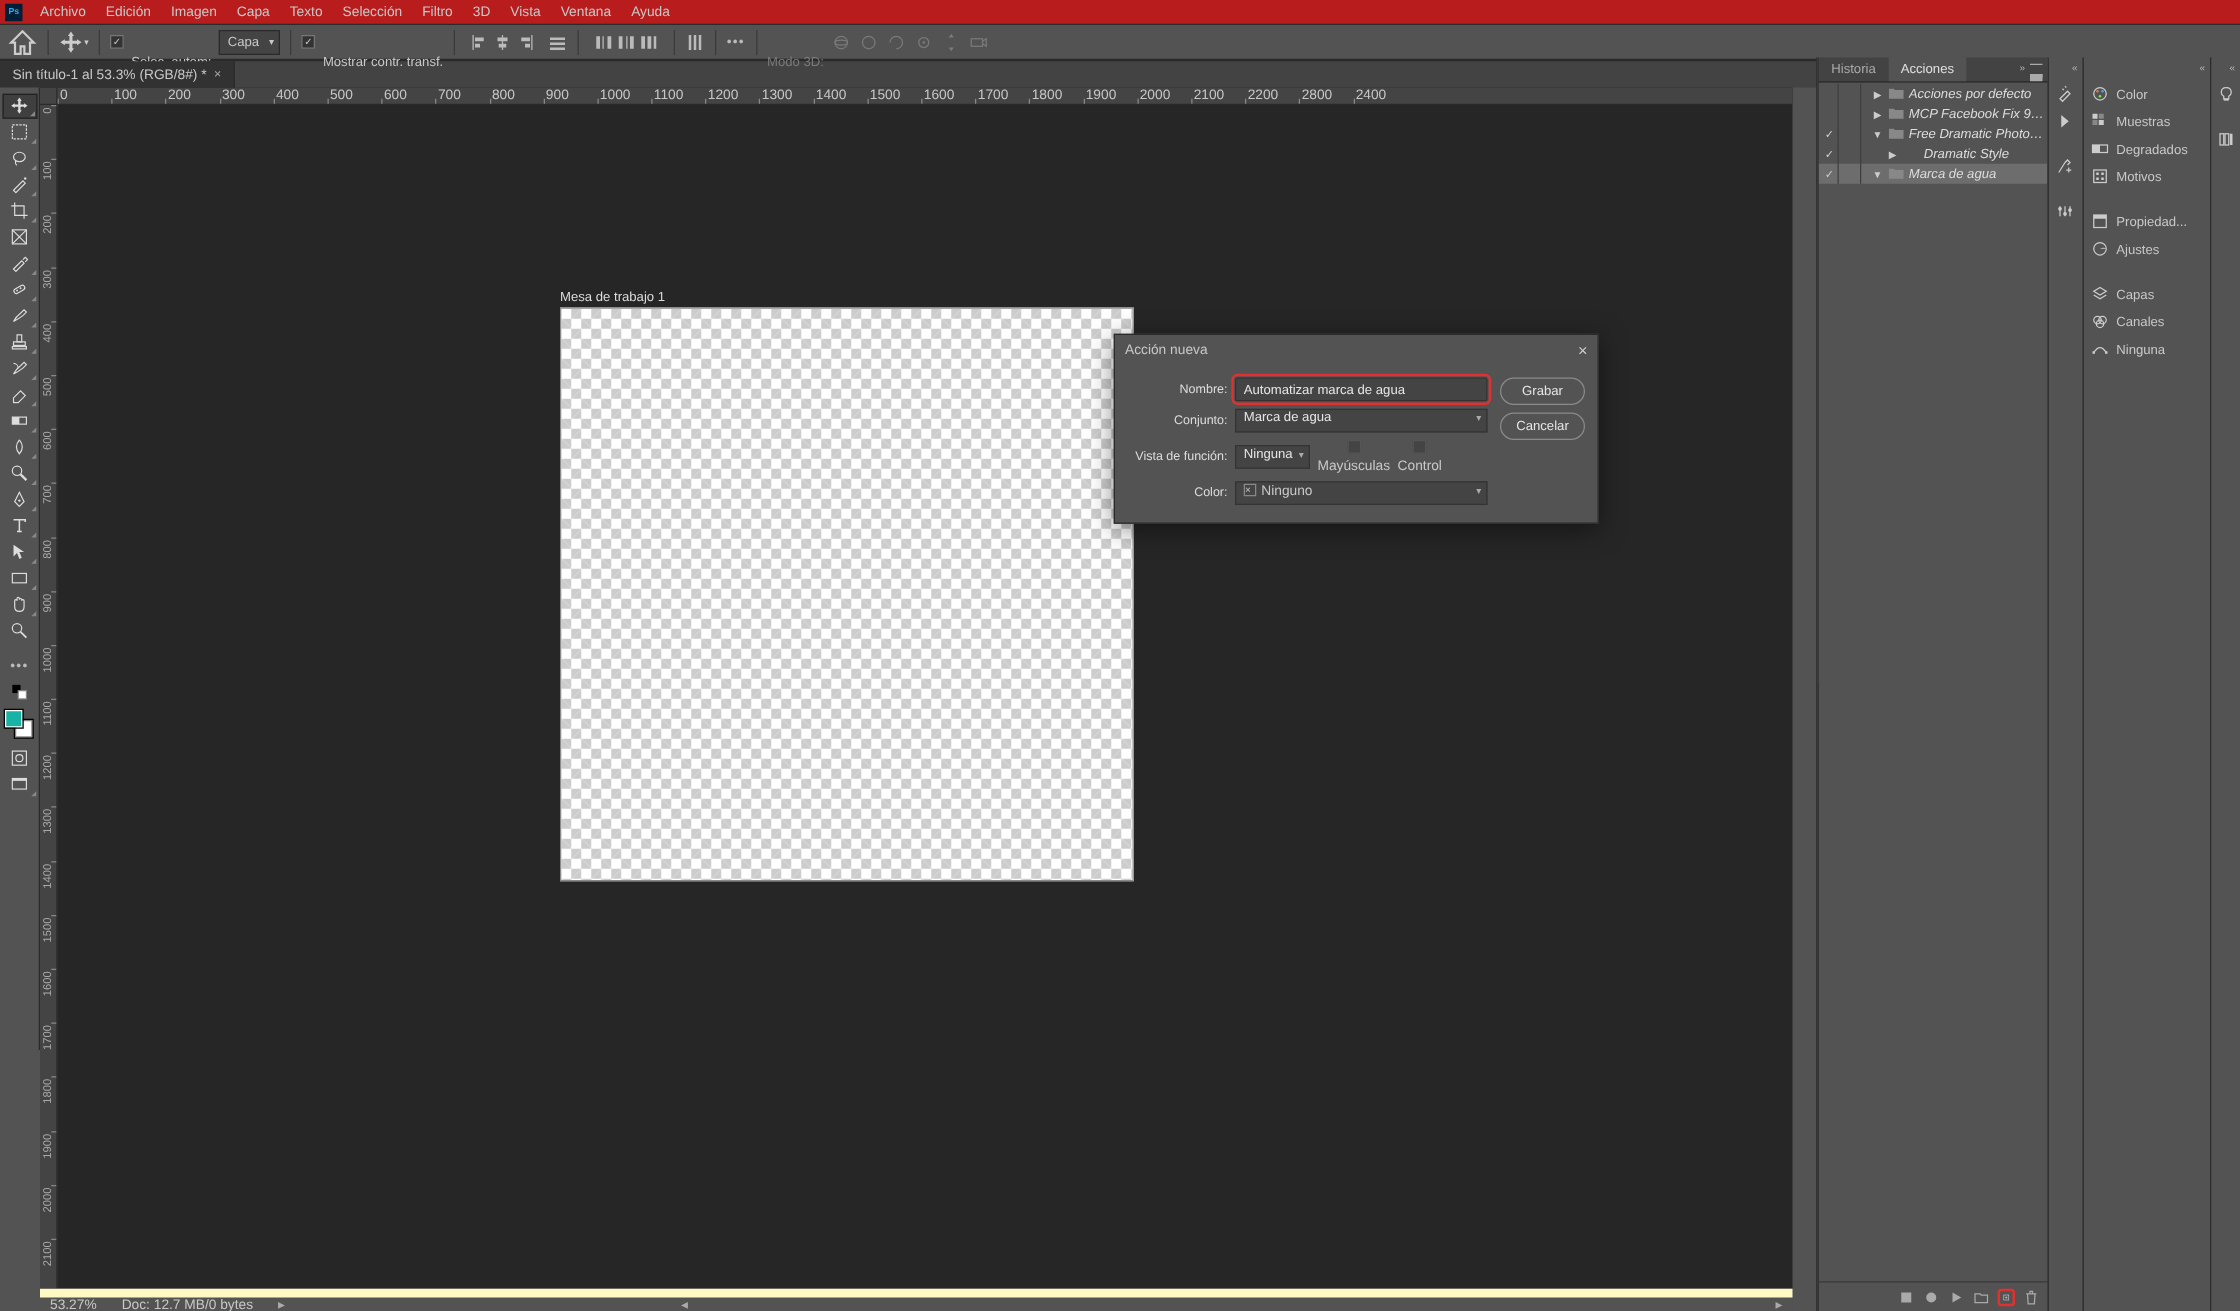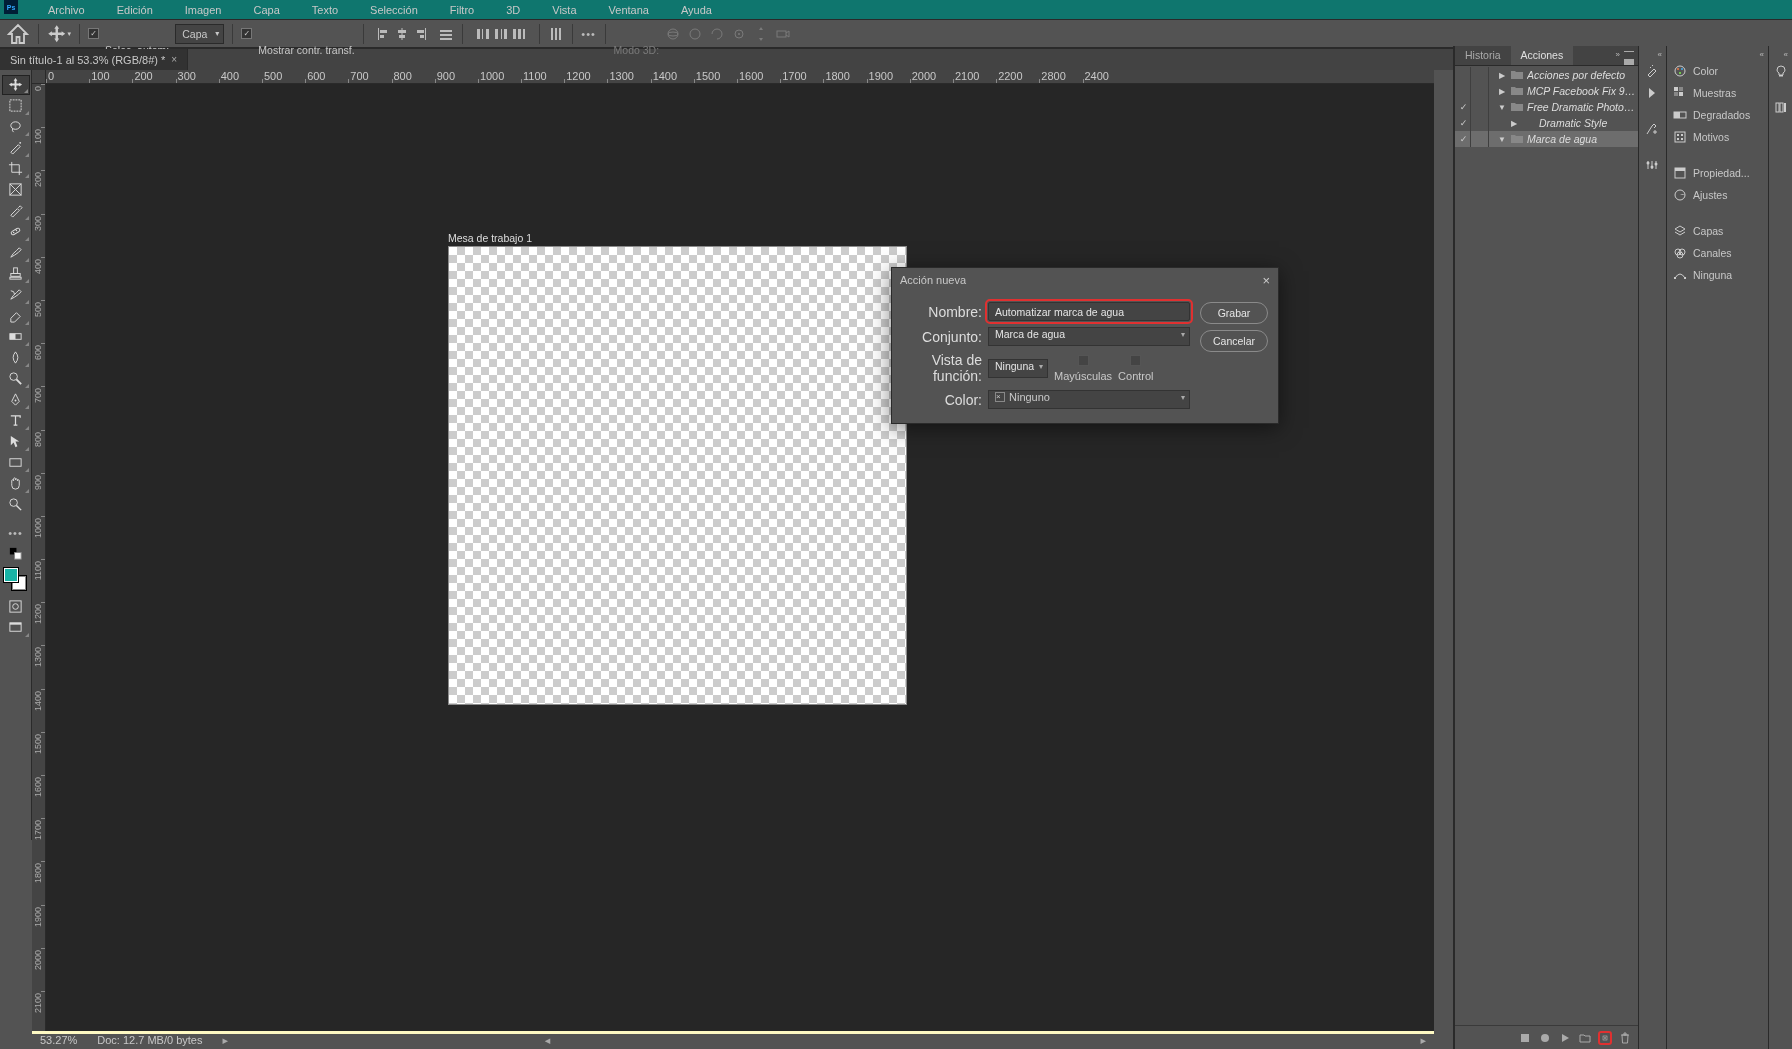--- a/index.html
+++ b/index.html
@@ -1,19 +1,19 @@
 <!DOCTYPE html>
 <html><head>
 <meta charset="utf-8">
 <style>
 * { margin:0; padding:0; box-sizing:border-box; font-family:"Segoe UI", Tahoma, sans-serif; font-size:11px; color:#c8c8c8; user-select:none; }
 body { background:#535353; width:1792px; height:1049px; overflow:hidden; position:relative; }
 
 
-.menubar { height:20px; background:#0f766e; border-bottom:1px solid #2a2a2a; display:flex; padding-left:4px; gap:16px; }
+.menubar { height:20px; background:#b91c1c; border-bottom:1px solid #2a2a2a; display:flex; align-items:center; padding-left:4px; gap:0; }
 .app-icon { width:14px; height:14px; background:#001e36; display:flex; align-items:center; justify-content:center; font-size:7px; font-weight:bold; color:#31a8ff; margin-right:6px; }
 .menubar span.menu { padding:0 8px; height:20px; line-height:20px; cursor:default; }
 
 
 .optionsbar { height:28px; background:#535353; border-bottom:1px solid #2a2a2a; display:flex; align-items:center; padding:0 6px; gap:6px; }
 .home-btn,.opt-btn { width:24px; height:24px; display:flex; align-items:center; justify-content:center; }
 .divider-v { width:1px; height:20px; background:#3a3a3a; margin:0 2px; }
 .opt-dropdown { background:#444; border:1px solid #2a2a2a; height:20px; padding:0 16px 0 6px; line-height:18px; font-size:10.5px; position:relative; }
 .opt-dropdown::after { content:"▾"; position:absolute; right:4px; font-size:8px; }
 .checkbox { width:11px; height:11px; background:#333; border:1px solid #777; display:inline-flex; align-items:center; justify-content:center; font-size:8px; }
@@ -55,21 +55,21 @@
 .artboard { position:absolute; left:416px; top:176px; width:459px; height:459px; border:1px solid #8a8a8a;
   background-image:linear-gradient(45deg,#ccc 25%,transparent 25%),linear-gradient(-45deg,#ccc 25%,transparent 25%),linear-gradient(45deg,transparent 75%,#ccc 75%),linear-gradient(-45deg,transparent 75%,#ccc 75%);
   background-size:16px 16px;background-position:0 0,0 8px,8px -8px,-8px 0;background-color:#fff; }
 
 
 .rightrails { position:absolute; right:0; top:46px; bottom:0; background:#535353; border-left:1px solid #2a2a2a; display:flex; }
 .rail-col { background:#535353; border-left:1px solid #2a2a2a; display:flex; flex-direction:column; align-items:stretch; padding-top:4px; }
 .rail-col.narrow { width:28px; }
 .rail-col.iconlabel { width:102px; }
 .rail-col .topcaret{ font-size:8px; color:#bbb; text-align:right; padding-right:4px; height:10px;}
-.rail-item { height:22px; display:flex; align-items:center; gap:6px; padding:0 6px; }
+.rail-item { height:22px; display:flex; align-items:flex-end; gap:6px; padding:0 6px; }
 .rail-item svg{width:14px;height:14px;flex-shrink:0;}
 .rail-item span{font-size:10.5px;}
 .rail-sep{height:14px;}
 
 
 .actions-panel { width:184px; background:#535353; border-left:1px solid #2a2a2a; display:flex; flex-direction:column; }
 .panel-tabs { height:20px; background:#434343; display:flex; align-items:flex-end; border-bottom:1px solid #2a2a2a; position:relative;}
 .panel-tabs .topcaret{ position:absolute; right:18px; top:4px; font-size:8px;color:#bbb;}
 .panel-tabs .lines{ position:absolute; right:4px; top:5px; width:10px; height:8px;border-top:1px solid #aaa;box-shadow:0 3px 0 #aaa,0 6px 0 #aaa;}
 .ptab { height:20px; padding:0 10px; line-height:20px; font-size:10.5px; color:#aaa; }
@@ -87,31 +87,31 @@
 .pf-btn svg{width:12px;height:12px;}
 .pf-red { border:2px solid #e03030; border-radius:3px; padding:1px 2px; }
 
 
 .dialog { position:absolute; left:891px; top:267px; width:388px; background:#535353; border:1px solid #2a2a2a; box-shadow:0 4px 20px rgba(0,0,0,.5); }
 .dlg-title { height:24px; display:flex; align-items:center; justify-content:space-between; padding:0 8px; font-size:11px; color:#e0e0e0; }
 .dlg-title .x { font-size:13px; color:#ccc; cursor:pointer; font-family:sans-serif;}
 .dlg-body { padding:10px 10px 14px 10px; display:flex; gap:10px; }
 .dlg-form { flex:1; display:flex; flex-direction:column; gap:6px; }
 .dlg-row { display:flex; align-items:center; gap:6px; }
-.dlg-label { width:80px; text-align:right; font-size:14px; color:#ddd; }
+.dlg-label { width:80px; text-align:right; font-size:10px; color:#ddd; }
 .dlg-input { flex:1; height:19px; background:#444; border:1px solid #333; padding:0 6px; font-size:10.5px; color:#e5e5e5; }
 .dlg-input.red { outline:2px solid #e03030; outline-offset:1px; border-radius:2px;}
 .dlg-select { flex:1; height:19px; background:#444; border:1px solid #333; padding:0 6px; font-size:10.5px; color:#e5e5e5; position:relative; }
 .dlg-select::after{content:"▾";position:absolute;right:4px;top:2px;font-size:8px;color:#aaa;}
 .dlg-check { display:flex; align-items:center; gap:4px; color:#888; font-size:10.5px;flex-direction:column;}
 .dlg-btns { width:68px; display:flex; flex-direction:column; gap:6px; }
 .dlg-btn { height:22px; border:1px solid #8a8a8a; border-radius:11px; display:flex; align-items:center; justify-content:center; font-size:10.5px; color:#e5e5e5; background:#535353; }
 
 
-.statusbar { position:absolute; left:32px; right:358px; bottom:0; height:18px; background:#535353; border-top:3px solid #fef9c3; display:flex; align-items:flex-start; padding:0 8px; gap:20px; font-size:10.5px; color:#ccc; }
+.statusbar { position:absolute; left:32px; right:358px; bottom:0; height:18px; background:#535353; border-top:7px solid #fef9c3; display:flex; align-items:center; padding:0 8px; gap:20px; font-size:10.5px; color:#ccc; }
 .statusbar .arrow{color:#aaa;}
 </style>
 </head>
 <body>
 
 <div class="menubar">
   <div class="app-icon">Ps</div>
   <span class="menu">Archivo</span>
   <span class="menu">Edición</span>
   <span class="menu">Imagen</span>

